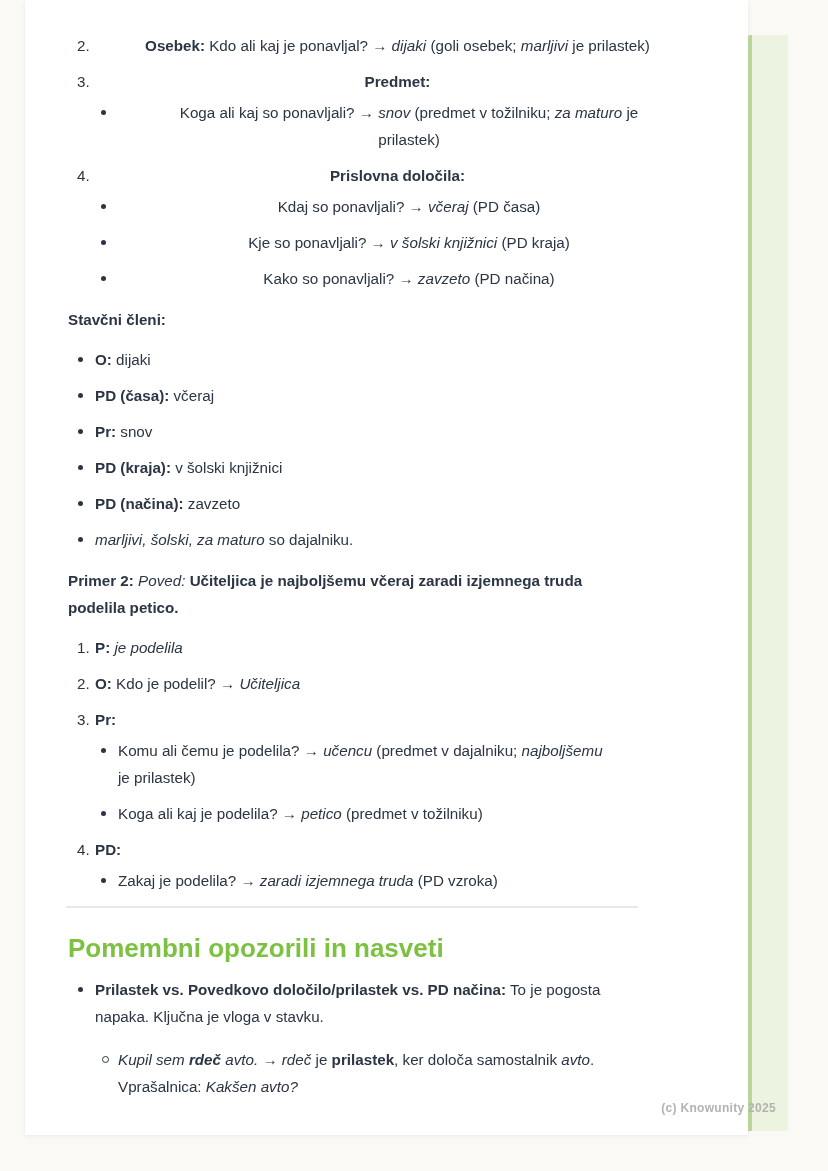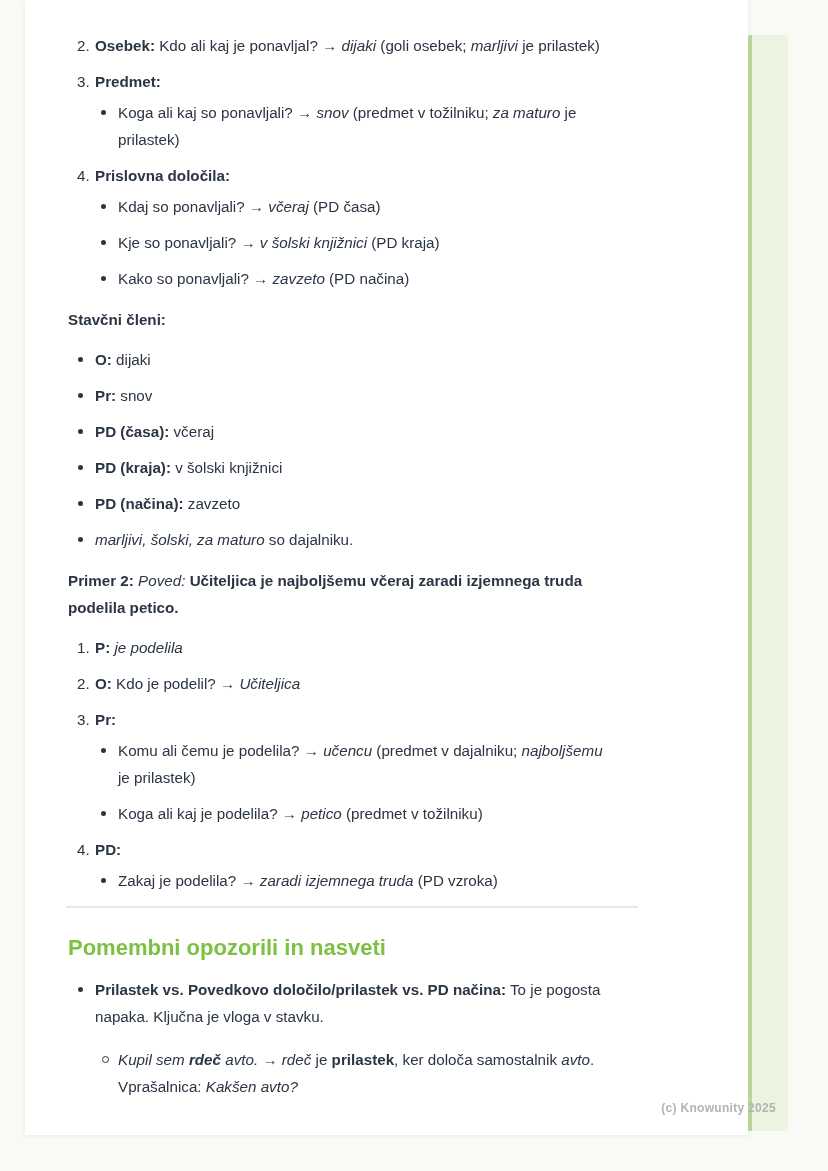--- a/index.html
+++ b/index.html
@@ -32,21 +32,21 @@
     color:var(--text);
   }
   .b{font-weight:700;}
   .i{font-style:italic;}
   .para{margin:14px 0 13px 0;}
   
   .lst{list-style:none;padding-left:27px;}
   .lst li{position:relative;margin-bottom:9px;}
   .lst li:last-child{margin-bottom:0;}
   .ol{counter-reset:li-c 0;}
-  .ol1{counter-reset:li-c 1;}
+  .ol1{counter-reset:li-c 1;text-align:center;}
   .ol > li{counter-increment:li-c;}
   .ol > li::before{
     content:counter(li-c) ". ";
     position:absolute;left:-18px;top:0;
     color:var(--text);
   }
   .ul-disc > li::before{
     content:"";position:absolute;left:-17px;top:11px;
     width:5px;height:5px;border-radius:50%;
     background:var(--text);
@@ -57,21 +57,21 @@
     border:1.5px solid var(--text);background:transparent;
   }
   .sub{margin-top:4px;padding-left:23px;}
   .sub-loose{margin-top:16px;}
   .divider{
     border:0;height:0;border-top:2px solid var(--hr);
     width:572px;margin:12px 0 0 -2px;
   }
   .h2{
     margin:22px 0 10px 0;
-    font-size:22px;line-height:36px;font-weight:700;
+    font-size:26px;line-height:36px;font-weight:700;
     color:var(--accent);
   }
   .strip{
     position:absolute;left:748px;top:35px;
     width:40px;height:1096px;
     background:var(--strip-fill);
     border-left:4px solid var(--strip-border);
     border-radius:2px 2px 0 0;
   }
   .watermark{
@@ -115,22 +115,22 @@
               <span class="runs"><span class="">Kako so ponavljali? → </span><span class="i">zavzeto</span><span class=""> (PD načina)</span></span>
             </li>
           </ul>
         </li>
       </ol>
 
       <p class="para"><span class="b ">Stavčni členi:</span></p>
 
       <ul class="lst ul-disc">
         <li><span class="runs"><span class="b ">O:</span><span class=""> dijaki</span></span></li>
+        <li><span class="runs"><span class="b ">PD (časa):</span><span class=""> včeraj</span></span></li>
         <li><span class="runs"><span class="b ">Pr:</span><span class=""> snov</span></span></li>
-        <li><span class="runs"><span class="b ">PD (časa):</span><span class=""> včeraj</span></span></li>
         <li><span class="runs"><span class="b ">PD (kraja):</span><span class=""> v šolski knjižnici</span></span></li>
         <li><span class="runs"><span class="b ">PD (načina):</span><span class=""> zavzeto</span></span></li>
         <li><span class="runs"><span class="i">marljivi, šolski, za maturo</span><span class=""> so dajalniku.</span></span></li>
       </ul>
 
       <p class="para"><span class="b ">Primer 2:</span><span class=""> </span><span class="i">Poved:</span><span class=""> </span><span class="b ">Učiteljica je najboljšemu včeraj zaradi izjemnega truda</span><br><span class="b ">podelila petico.</span></p>
 
       <ol class="lst ol ol2">
         <li>
           <span class="runs"><span class="b ">P:</span><span class=""> </span><span class="i">je podelila</span></span>

